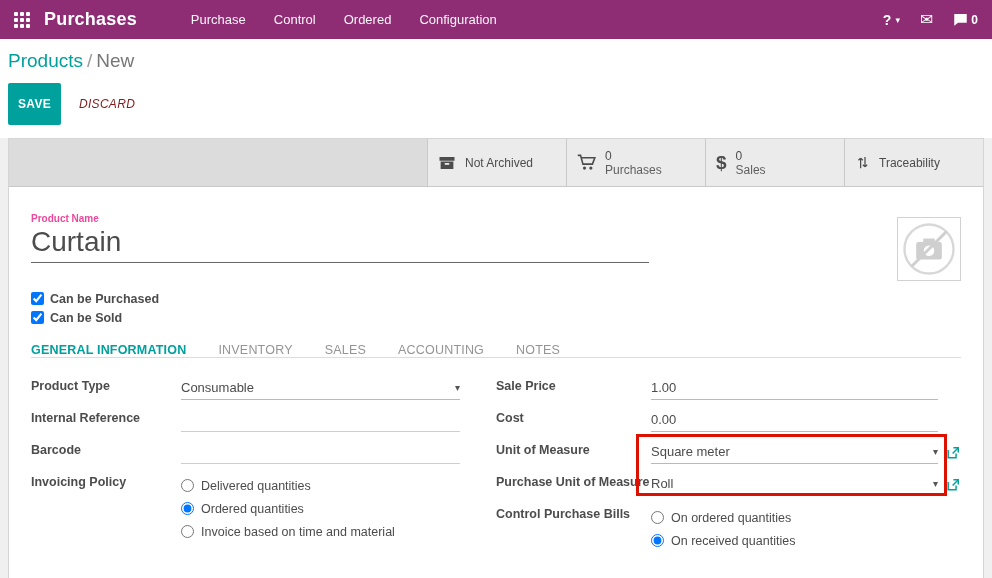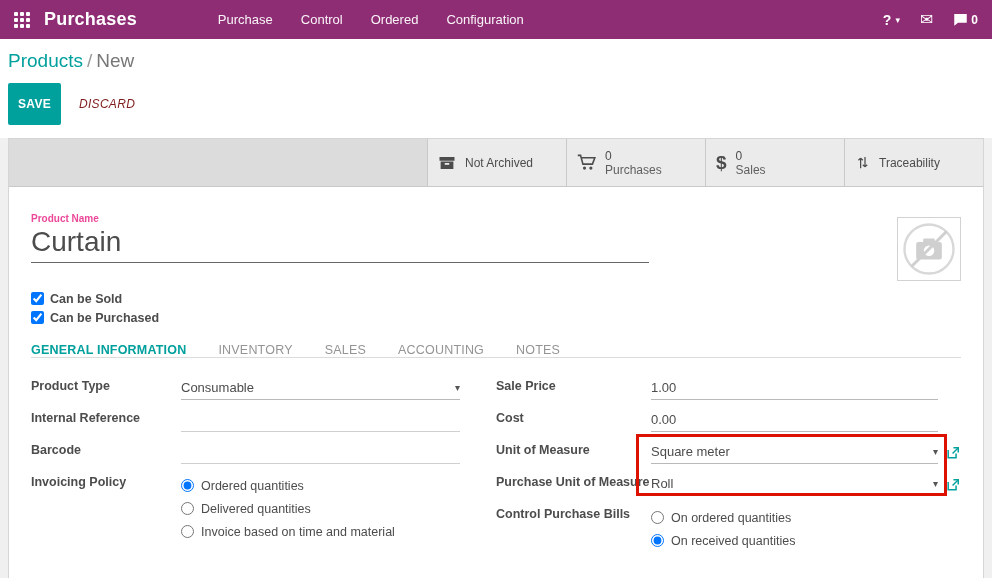--- a/index.html
+++ b/index.html
@@ -18,21 +18,21 @@
   .topbar {
     height: 39px; flex: 0 0 39px;
     background: #8f2d74;
     display: flex; align-items: center;
     padding: 0 14px;
     color: #fff;
   }
   .apps-icon { width: 16px; height: 16px; display: grid; grid-template-columns: repeat(3,4px); grid-template-rows: repeat(3,4px); gap: 2px; cursor: pointer; }
   .apps-icon i { background: #fff; border-radius: 1px; }
   .app-title { font-size: 18px; font-weight: bold; margin-left: 14px; letter-spacing: .2px; }
-  .topbar-menu { display: flex; gap: 28px; margin-left: 81px; }
+  .topbar-menu { display: flex; gap: 28px; margin-left: 54px; }
   .topbar-menu span { font-size: 13px; cursor: pointer; opacity: .95; }
   .topbar-right { margin-left: auto; display: flex; align-items: center; gap: 20px; }
   .help-item { display: flex; align-items: center; gap: 4px; cursor: pointer; }
   .help-q { font-size: 14px; font-weight: bold; }
   .caret-down { font-size: 9px; }
   .mail-icon { font-size: 16px; cursor: pointer; line-height: 1; }
   .chat-item { display: flex; align-items: center; gap: 3px; cursor: pointer; }
   .chat-count { font-size: 12px; font-weight: bold; }
 
   
@@ -226,25 +226,25 @@
             <rect x="19" y="15" width="10" height="5" rx="1" fill="#cfcfcf"></rect>
             <circle cx="24" cy="25.5" r="4.5" fill="#fff"></circle>
             <line x1="9" y1="39" x2="39" y2="9" stroke="#cfcfcf" stroke-width="2.5"></line>
           </svg>
         </div>
       </div>
 
       <div class="check-rows">
         <div class="check-row">
           <input type="checkbox" checked="" style="">
-          <span class="check-label">Can be Sold</span>
+          <span class="check-label">Can be Purchased</span>
         </div>
         <div class="check-row">
           <input type="checkbox" checked="" style="">
-          <span class="check-label">Can be Purchased</span>
+          <span class="check-label">Can be Sold</span>
         </div>
       </div>
 
       <div class="tabs">
         <span class="tab active">GENERAL INFORMATION</span>
         <span class="tab">INVENTORY</span>
         <span class="tab">SALES</span>
         <span class="tab">ACCOUNTING</span>
         <span class="tab">NOTES</span>
       </div>
@@ -275,26 +275,26 @@
               <span class="underline empty">
                 <span></span>
               </span>
             </span>
           </div>
           <div class="field-row">
             <span class="field-label">Invoicing Policy</span>
             <span class="field-value">
               <span class="radio-group">
                 <span class="radio-row">
+                  <input type="radio" name="inv_policy" style="">
+                  <span class="radio-label">Delivered quantities</span>
+                </span>
+                <span class="radio-row">
                   <input type="radio" name="inv_policy" checked="" style="">
                   <span class="radio-label">Ordered quantities</span>
-                </span>
-                <span class="radio-row">
-                  <input type="radio" name="inv_policy" style="">
-                  <span class="radio-label">Delivered quantities</span>
                 </span>
                 <span class="radio-row">
                   <input type="radio" name="inv_policy" style="">
                   <span class="radio-label">Invoice based on time and material</span>
                 </span>
               </span>
             </span>
           </div>
         </div>
 

